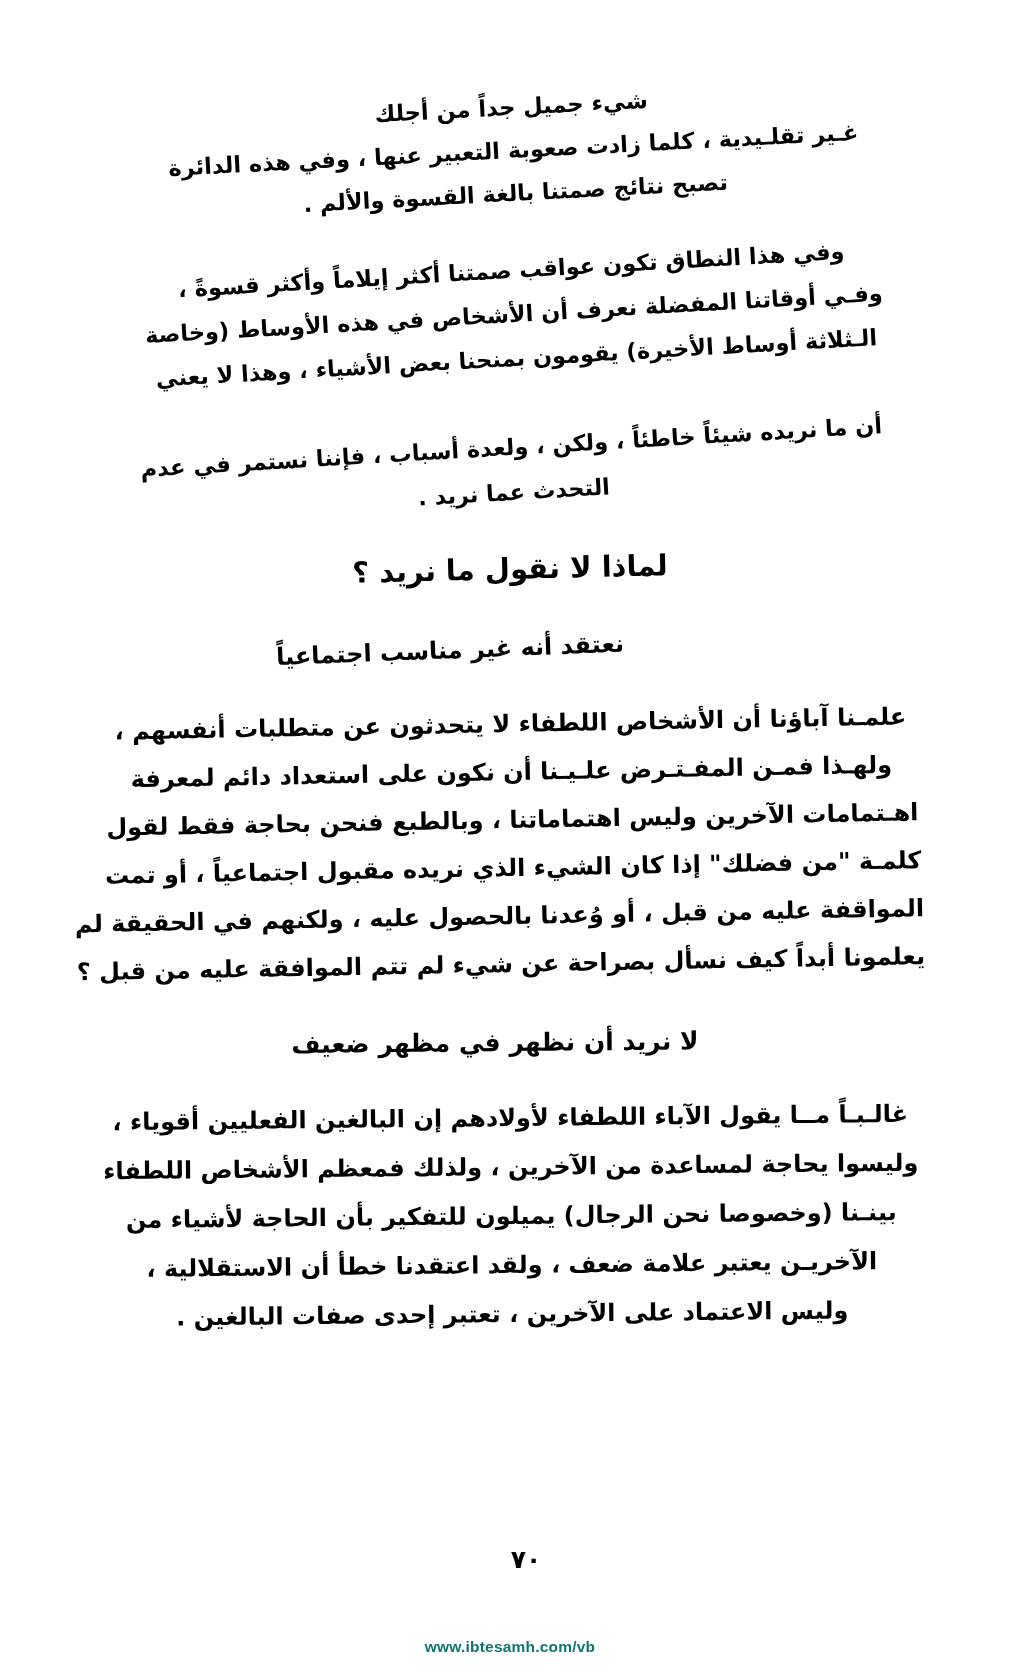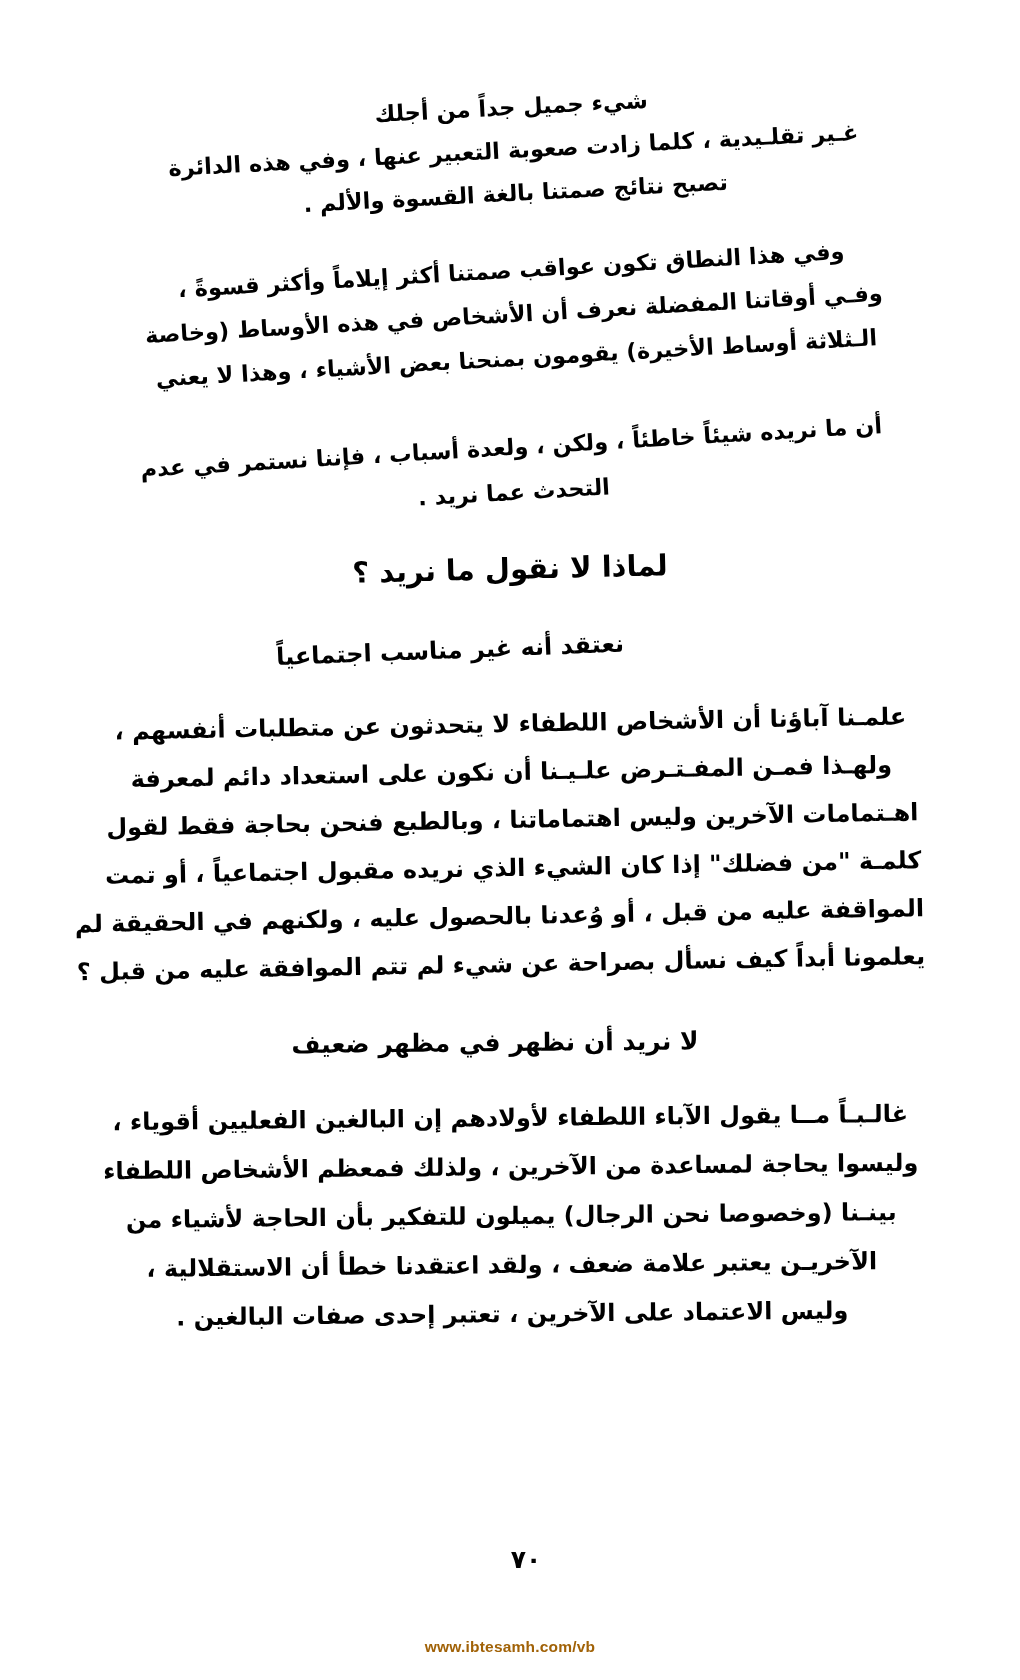--- a/index.html
+++ b/index.html
@@ -155,21 +155,21 @@
   #footer-watermark {
     position: absolute;
     left: 0;
     right: 0;
     bottom: 24px;
     text-align: center;
     direction: ltr;
     font-family: "Liberation Sans", sans-serif;
     font-size: 15.5px;
     font-weight: 700;
-    color: #a16207;
+    color: #0f766e;
     letter-spacing: 0.2px;
   }
 </style>
 </head>
 <body>
 
 <div id="page">
 
   <div class="para-skew">
     <span class="l">شيء جميل جداً من أجلك</span>

